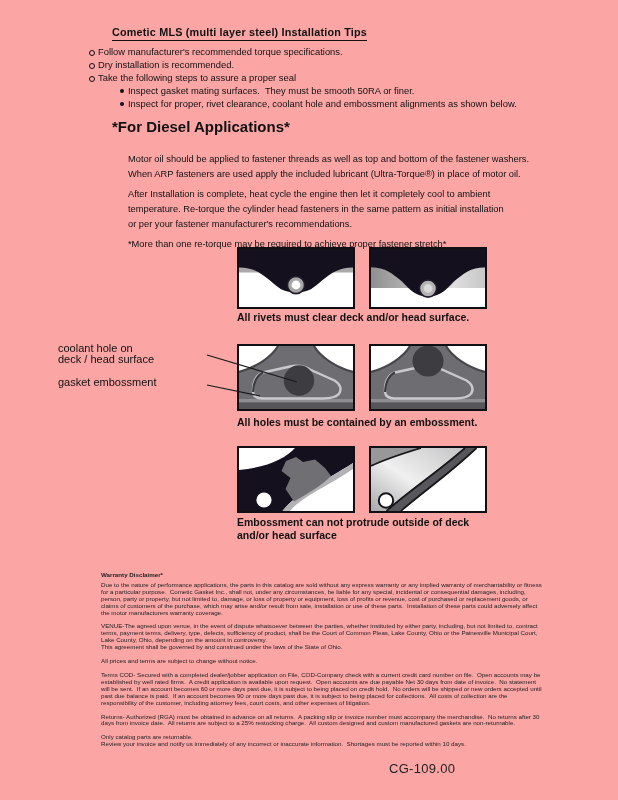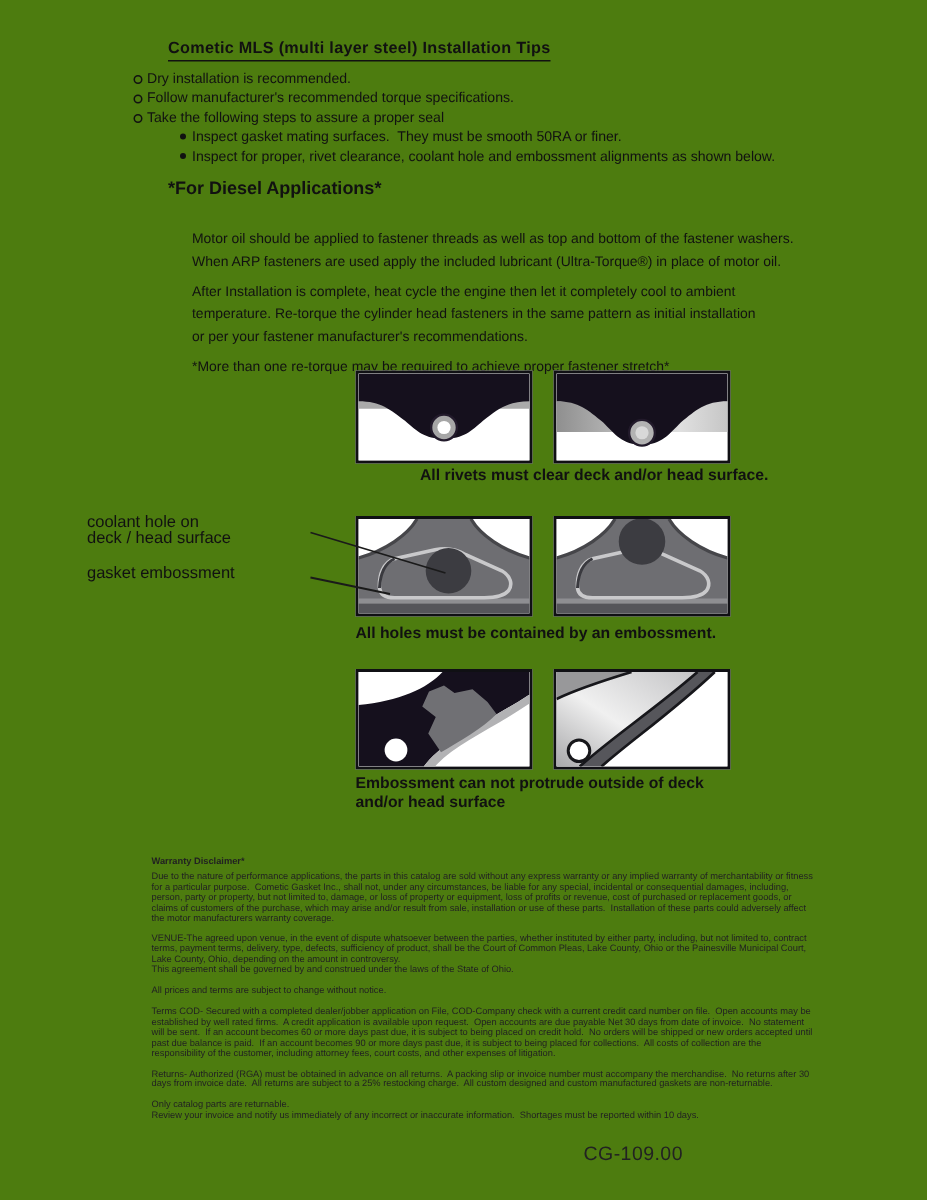--- a/index.html
+++ b/index.html
@@ -1,34 +1,34 @@
 <!DOCTYPE html>
 <html><head>
 <meta charset="utf-8">
 <style>
   html,body{margin:0;padding:0;background:#ffffff;}
   .page{
-    position:relative;width:618px;height:800px;background:#4d7c0f;
+    position:relative;width:618px;height:800px;background:#fca5a5;
     font-family:"Liberation Sans", sans-serif;color:#111111;overflow:hidden;
   }
   
   .title{
     position:absolute;left:112px;top:26px;
     font-size:10.8px;font-weight:700;letter-spacing:.2px;
     border-bottom:1.4px solid #111;padding-bottom:2px;white-space:pre;
   }
   
   .bullets{position:absolute;left:88px;top:46px;}
   .subbullets{position:absolute;left:118px;top:85px;}
   .brow{display:flex;align-items:flex-start;height:13px;font-size:9.4px;white-space:pre;}
   .bmark{width:10px;flex:0 0 10px;position:relative;height:13px;}
   .b1{position:absolute;left:1px;top:3.5px;width:4px;height:4px;border:1px solid #111;border-radius:50%;}
   .b2{position:absolute;left:2px;top:4px;width:4px;height:4px;background:#111;border-radius:50%;}
   
-  .h2{position:absolute;left:112px;top:118px;font-size:12px;font-weight:700;white-space:pre;}
+  .h2{position:absolute;left:112px;top:118px;font-size:15px;font-weight:700;white-space:pre;}
   .para{position:absolute;left:112px;width:452px;font-size:9.3px;line-height:15px;white-space:pre-line;margin:16px;}
   .para.p1{top:136px;}
   .para.p2{top:171px;}
   .para.p3{top:221px;}
   
   .lab{position:absolute;width:118px;text-align:center;font-size:13.5px;font-weight:700;letter-spacing:.5px;white-space:pre;margin-top:13px;}
   .dbox{
     position:absolute;width:118px;border:2px solid #101014;box-sizing:border-box;background:#fff;
   }
   .dbox svg{display:block;width:100%;height:100%;}
@@ -47,25 +47,25 @@
 </head>
 <body>
 
 <div class="page">
 
   <div class="title">Cometic MLS (multi layer steel) Installation Tips</div>
 
   <div class="bullets">
     <div class="brow">
       <span class="bmark"><span class="b1"></span></span>
+      <span>Follow manufacturer's recommended torque specifications.</span>
+    </div>
+    <div class="brow">
+      <span class="bmark"><span class="b1"></span></span>
       <span>Dry installation is recommended.</span>
-    </div>
-    <div class="brow">
-      <span class="bmark"><span class="b1"></span></span>
-      <span>Follow manufacturer's recommended torque specifications.</span>
     </div>
     <div class="brow">
       <span class="bmark"><span class="b1"></span></span>
       <span>Take the following steps to assure a proper seal</span>
     </div>
   </div>
 
   <div class="subbullets">
     <div class="brow">
       <span class="bmark"><span class="b2"></span></span>
@@ -108,21 +108,21 @@
         </linearGradient>
       </defs>
       <rect x="0" y="0" width="114" height="58" fill="#ffffff"></rect>
       <rect x="0" y="18.5" width="114" height="20.5" fill="url(#g1)"></rect>
       <path d="M0,0 H114 V18.5 C99,18.5 93,24.5 83,32.5 C75,40.5 70,47.5 57,47.5 C44,47.5 39,40.5 31,32.5 C21,24.5 15,18.5 0,18.5 Z" fill="#15101d"></path>
       <circle cx="57" cy="39.5" r="8.6" fill="#b3b3b3" stroke="#221a2b" stroke-width="1.6"></circle>
       <circle cx="57" cy="39.5" r="4.4" fill="#d9d9d9"></circle>
     </svg>
   </div>
 
-  <div class="cap" style="top:311px;margin-left:43px;">All rivets must clear deck and/or head surface.</div>
+  <div class="cap" style="top:311px;">All rivets must clear deck and/or head surface.</div>
 
   <span class="lab" style="left:237px;top:330px;">RIGHT</span>
   <span class="lab" style="left:369px;top:330px;">WRONG</span>
 
   <div class="ann" style="top:343px;">coolant hole on
 deck / head surface</div>
   <div class="ann" style="top:377px;">gasket embossment</div>
 
   <div class="dbox h67" style="left:237px;top:344px;">
     <svg viewBox="0 0 114 63" preserveAspectRatio="none">

